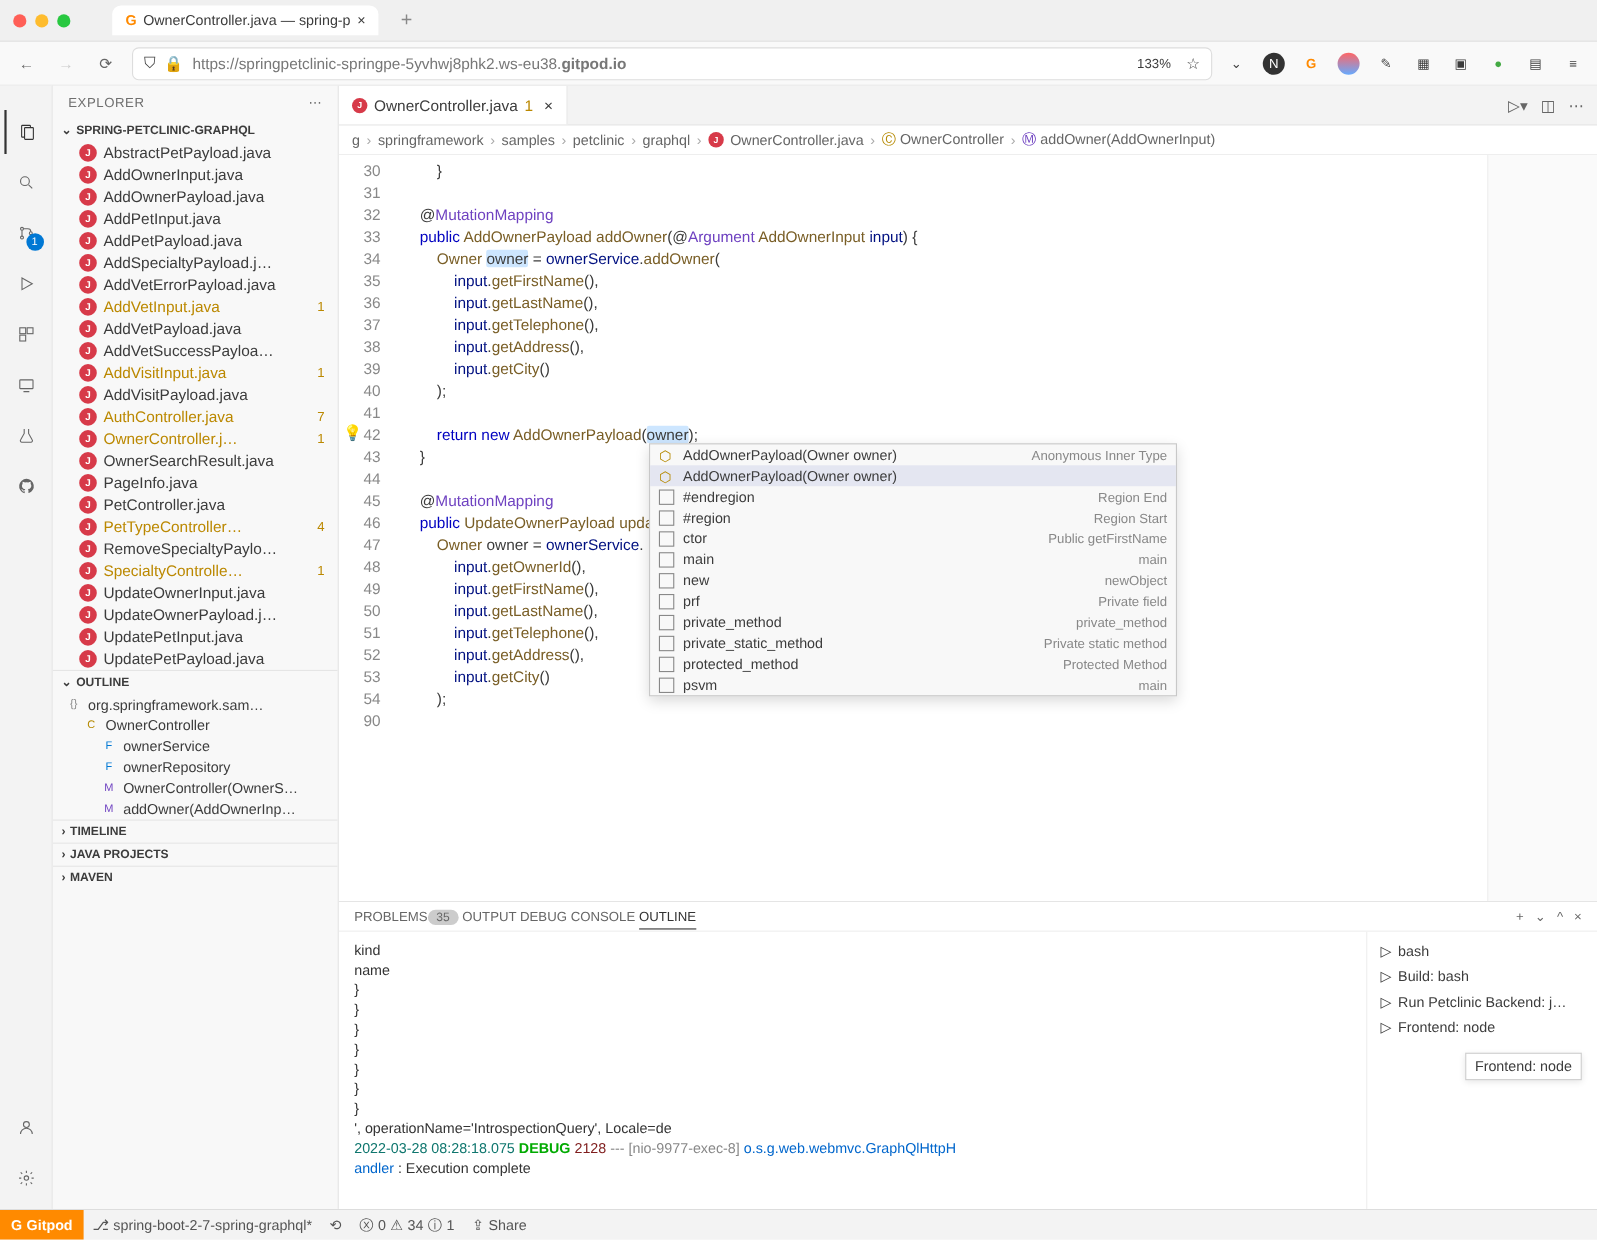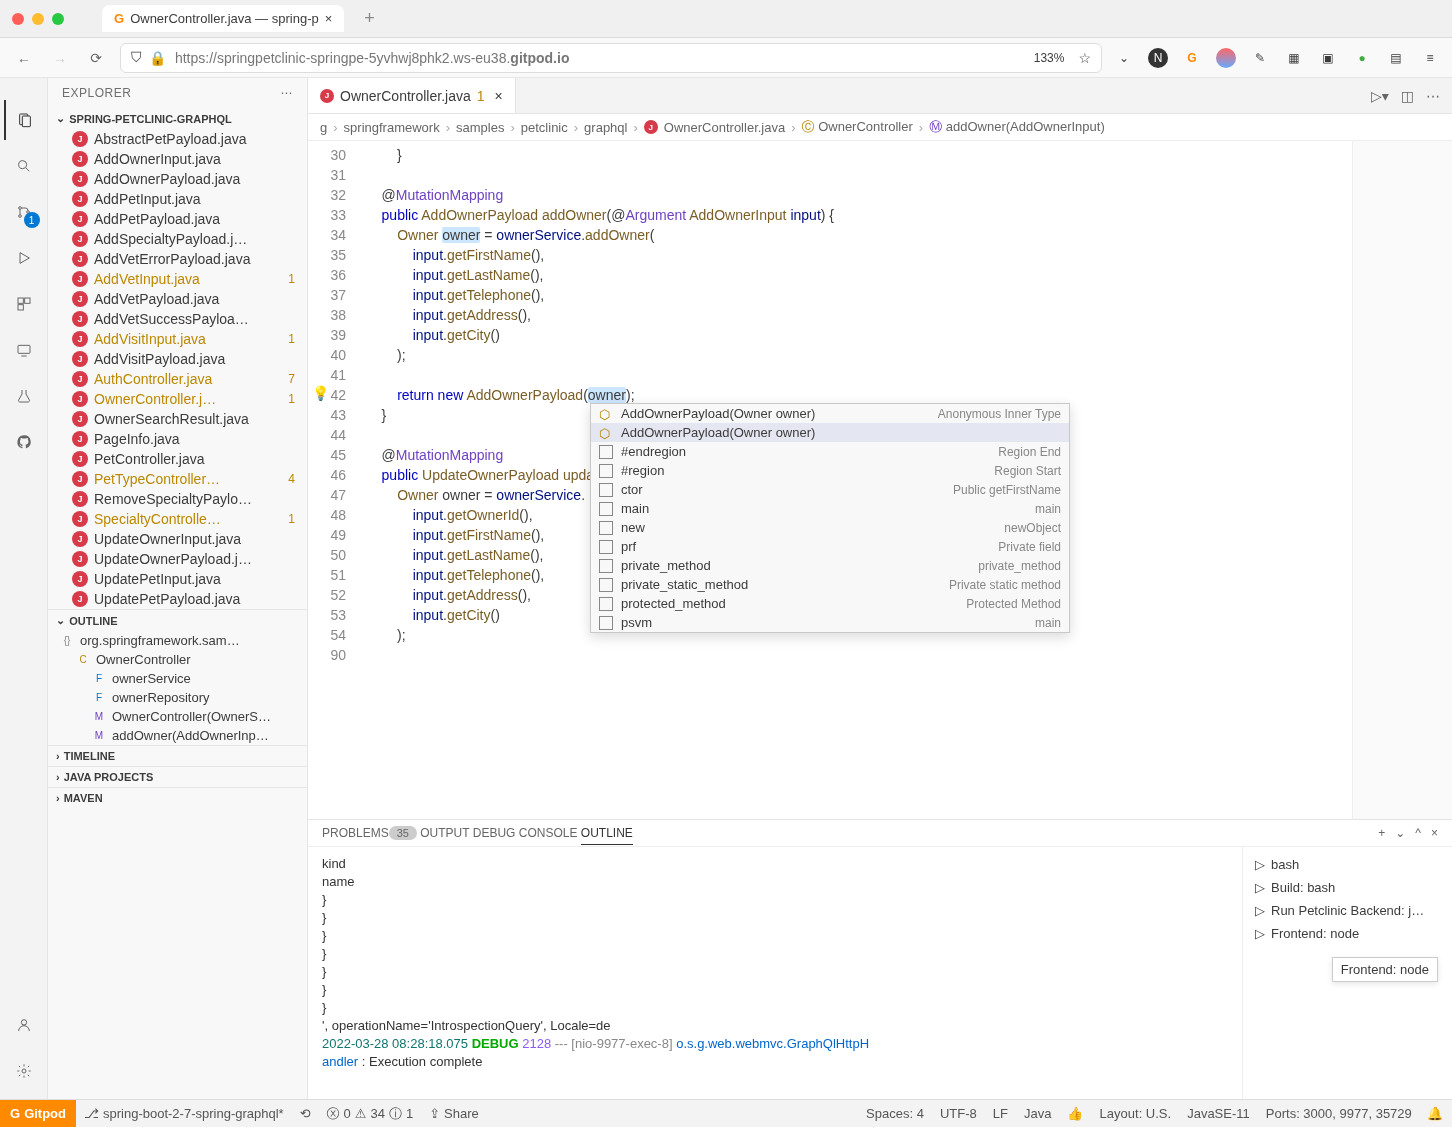--- a/index.html
+++ b/index.html
@@ -488,21 +488,21 @@
             <div>              kind</div>
             <div>              name</div>
             <div>            }</div>
             <div>          }</div>
             <div>        }</div>
             <div>      }</div>
             <div>    }</div>
             <div>  }</div>
             <div>}</div>
             <div>', operationName='IntrospectionQuery', Locale=de</div>
-            <div><span style="color:#0f766e">2022-03-28 08:28:18.075</span> <span style="color:#0a0;font-weight:bold">DEBUG</span> <span style="color:#8b5cf6">2128</span> <span style="color:#888">--- [nio-9977-exec-8]</span> <span style="color:#06c">o.s.g.web.webmvc.GraphQlHttpH</span></div>
+            <div><span style="color:#0f766e">2022-03-28 08:28:18.075</span> <span style="color:#0a0;font-weight:bold">DEBUG</span> <span style="color:#7f1d1d">2128</span> <span style="color:#888">--- [nio-9977-exec-8]</span> <span style="color:#06c">o.s.g.web.webmvc.GraphQlHttpH</span></div>
             <div><span style="color:#06c">andler</span>         : Execution complete</div>
           </div>
         <div class="term-list" id="term-list" style="position:relative">
           <div class="tooltip">Frontend: node</div>
         <div class="term-item">
               <span>▷</span>
               <span>bash</span>
             </div>
             <div class="term-item">
               <span>▷</span>
@@ -527,24 +527,13 @@
       <span>G</span>
       <span>Gitpod</span>
     </div>
   <div class="si">
       <span>⎇</span>
       <span>spring-boot-2-7-spring-graphql*</span>
     </div>
   <div class="si">⟲</div>
   <div class="si">ⓧ <span>0</span> ⚠ <span>34</span> ⓘ <span>1</span></div>
   <div class="si">⇪ <span>Share</span></div>
-  <div class="right">
-    <div class="si">Spaces: 4</div>
-    <div class="si">UTF-8</div>
-    <div class="si">LF</div>
-    <div class="si">Java</div>
-    <div class="si">👍</div>
-    <div class="si">Layout: U.S.</div>
-    <div class="si">JavaSE-11</div>
-    <div class="si">Ports: 3000, 9977, 35729</div>
-    <div class="si">🔔</div>
-  </div>
 </div>
 
 </body></html>

